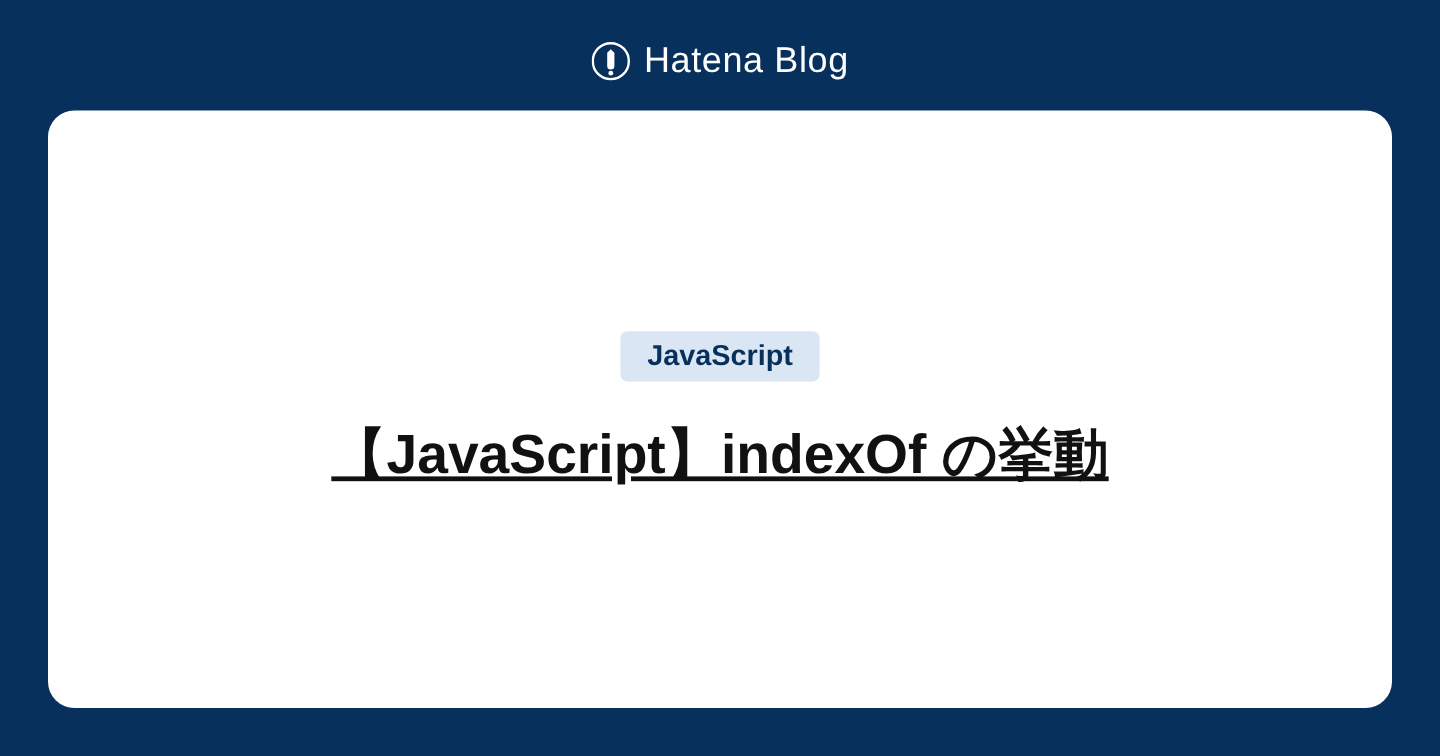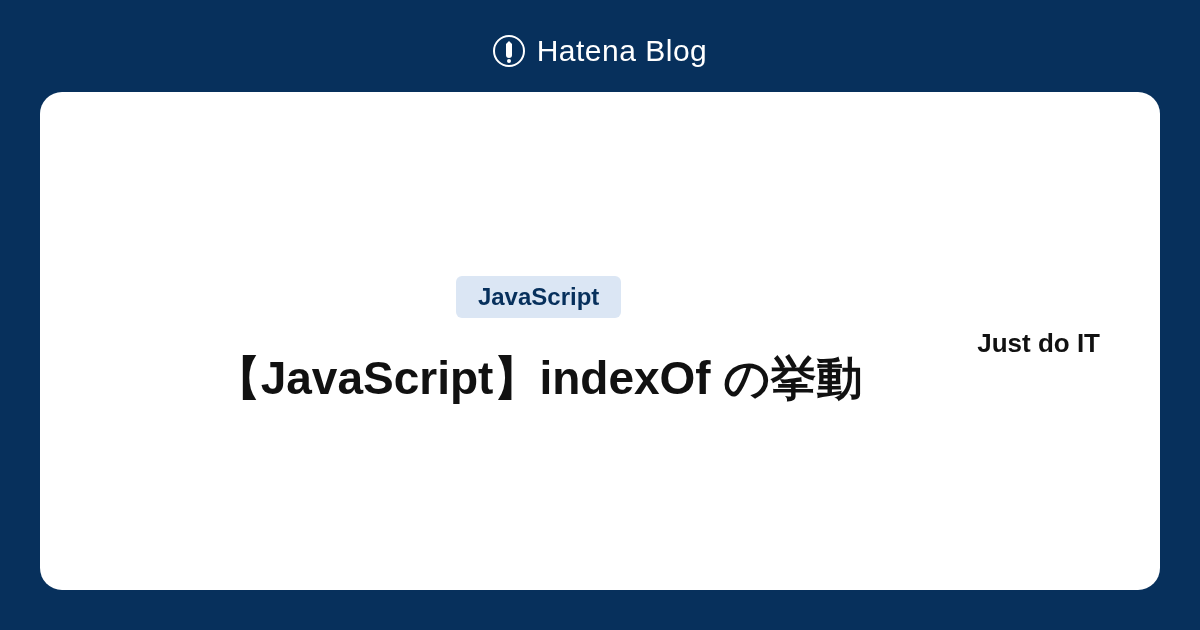--- a/index.html
+++ b/index.html
@@ -33,20 +33,21 @@
       font-size: 30px;
       font-weight: 400;
       letter-spacing: 0.5px;
     }
     .card {
       background-color: #ffffff;
       border-radius: 22px;
       width: 100%;
       flex: 1;
       display: flex;
+      flex-direction: column;
       align-items: center;
       justify-content: space-between;
       padding: 40px 60px 36px 60px;
     }
     .card-middle {
       display: flex;
       flex-direction: column;
       align-items: center;
       gap: 28px;
       flex: 1;
@@ -59,20 +60,21 @@
       font-weight: 700;
       padding: 7px 22px;
       border-radius: 6px;
     }
     .title {
       color: #111111;
       font-size: 46px;
       font-weight: 700;
       text-align: center;
       line-height: 1.4;
+      text-decoration: underline;
     }
     .footer-text {
       color: #111111;
       font-size: 26px;
       font-weight: 700;
       text-align: center;
     }
   </style>
 </head>
 <body>
@@ -87,14 +89,13 @@
   </span>
   <span class="header-text">Hatena Blog</span>
 </div>
 
 <div class="card">
   <div></div>
   <div class="card-middle">
     <div class="tag">JavaScript</div>
     <div class="title">【JavaScript】indexOf の挙動</div>
   </div>
-  <div class="footer-text">Just do IT</div>
 </div>
 
 </body></html>

